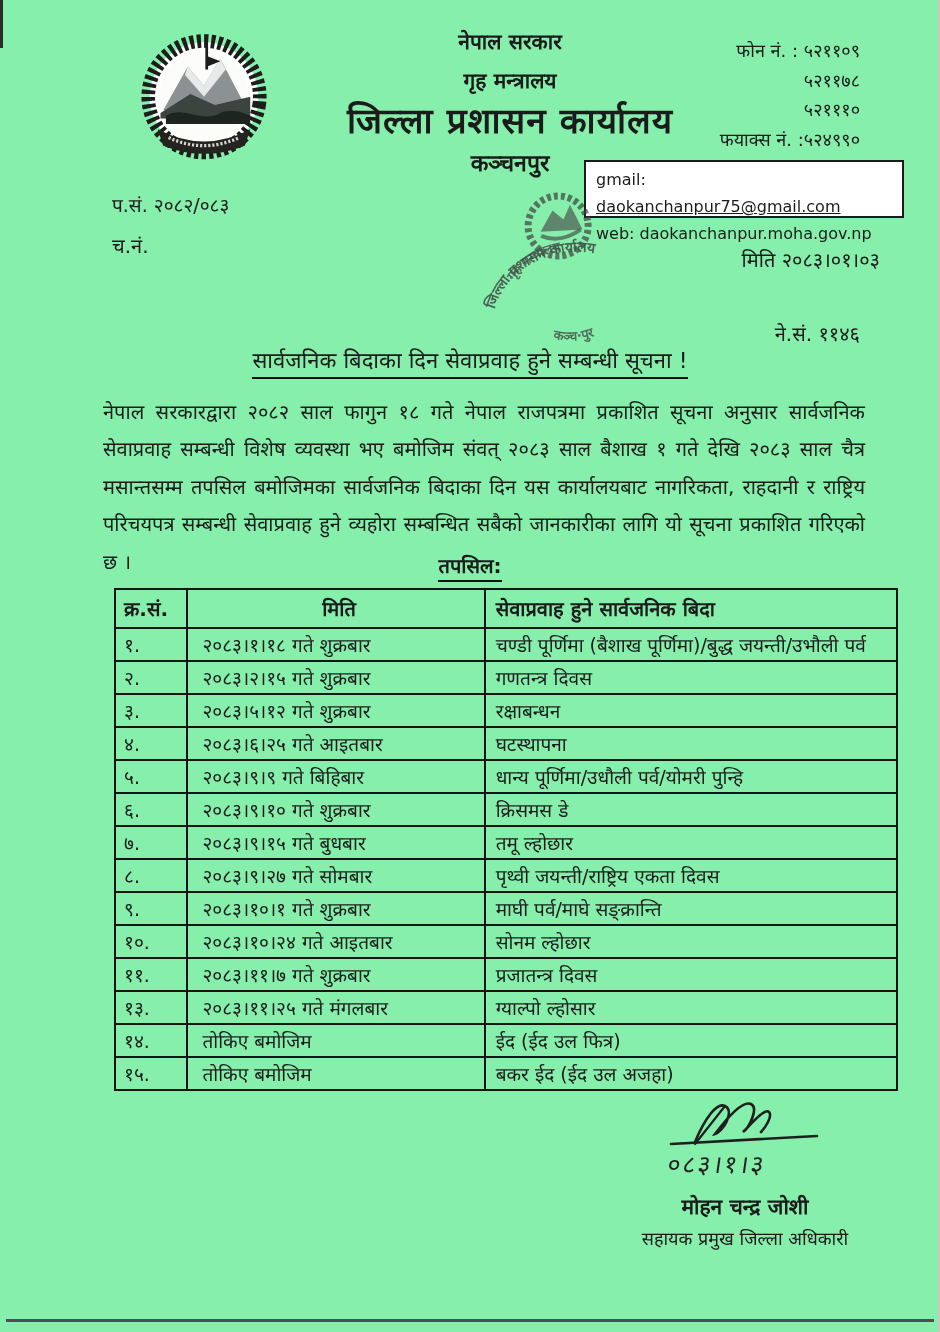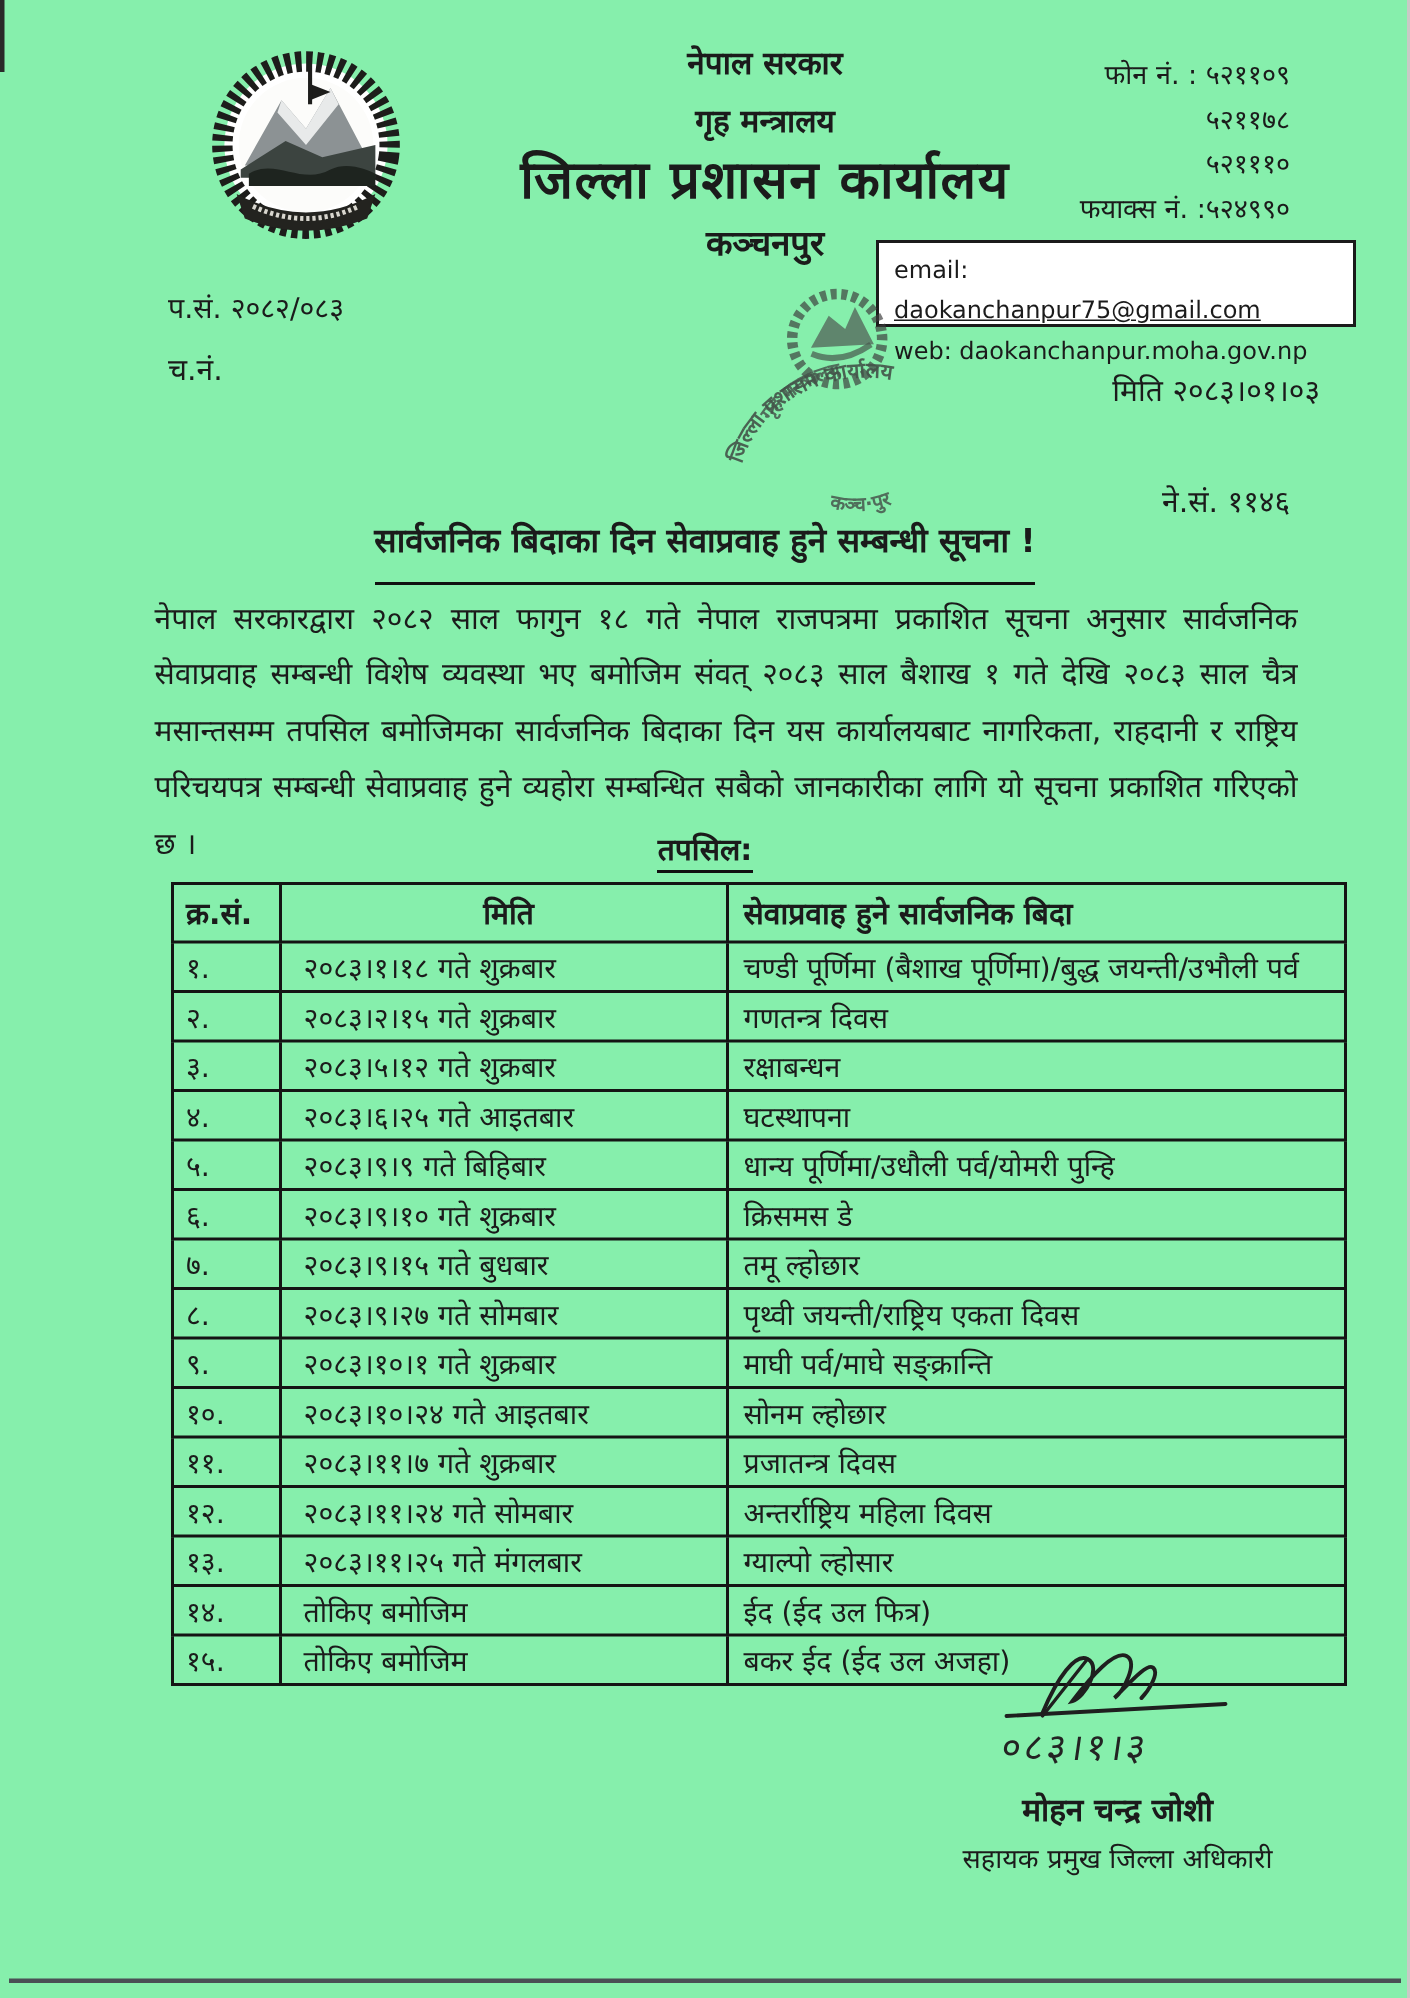--- a/index.html
+++ b/index.html
@@ -29,21 +29,21 @@
 
   .refno{left:112px;top:192px;font-size:19px;}
   .chno{left:112px;top:232px;font-size:20px;}
 
   .stamp{left:440px;top:178px;width:240px;height:170px;opacity:.85;transform:rotate(-6deg);}
 
   .miti{left:620px;top:246px;width:260px;text-align:right;font-size:20px;}
   .nsdate{left:620px;top:284px;width:240px;text-align:right;font-size:20px;margin-top:36px;}
 
   .doc-title{left:0;top:344px;width:100%;text-align:center;}
-  .doc-title span{font-size:22px;font-weight:bold;border-bottom:2px solid #111;padding-bottom:14px;}
+  .doc-title span{font-size:22px;font-weight:normal;border-bottom:2px solid #111;padding-bottom:4px;}
 
   .body-par{left:103px;top:394px;width:762px;font-size:20px;line-height:1.87;text-align:justify;}
 
   .tapasil{left:0;top:552px;width:100%;text-align:center;}
   .tapasil span{font-size:20px;font-weight:bold;border-bottom:2px solid #111;padding-bottom:2px;}
 
   table.holiday{position:absolute;left:114px;top:588px;width:784px;border-collapse:collapse;
                 font-size:19px;}
   table.holiday th,table.holiday td{border:2px solid #141414;padding:0 8px;height:31px;
                 vertical-align:middle;text-align:left;white-space:nowrap;overflow:hidden;}
@@ -90,21 +90,21 @@
   </div>
 
   <div class="abs phones">
     <div>फोन नं. : ५२११०९</div>
     <div>५२११७८</div>
     <div>५२१११०</div>
     <div>फयाक्स नं. :५२४९९०</div>
   </div>
 
   <div class="abs emailbox">
-    <div><span>email: </span><span class="u">daokanchanpur75@gmail.com</span></div>
+    <div><span>gmail: </span><span class="u">daokanchanpur75@gmail.com</span></div>
     <div>web: daokanchanpur.moha.gov.np</div>
   </div>
 
   <div class="abs refno">प.सं. २०८२/०८३</div>
   <div class="abs chno">च.नं.</div>
 
   <svg class="abs stamp" viewBox="0 0 240 170">
     <defs>
       <path id="arcA" d="M 62 118 A 66 58 0 0 1 188 110"></path>
       <path id="arcB" d="M 48 132 A 82 70 0 0 1 206 122"></path>
@@ -195,25 +195,20 @@
           <td class="c0">१०.</td>
           <td class="c1">२०८३।१०।२४ गते आइतबार</td>
           <td class="c2">सोनम ल्होछार</td>
         </tr>
         <tr>
           <td class="c0">११.</td>
           <td class="c1">२०८३।११।७ गते शुक्रबार</td>
           <td class="c2">प्रजातन्त्र दिवस</td>
         </tr>
         <tr>
-          <td class="c0">१२.</td>
-          <td class="c1">२०८३।११।२४ गते सोमबार</td>
-          <td class="c2">अन्तर्राष्ट्रिय महिला दिवस</td>
-        </tr>
-        <tr>
           <td class="c0">१३.</td>
           <td class="c1">२०८३।११।२५ गते मंगलबार</td>
           <td class="c2">ग्याल्पो ल्होसार</td>
         </tr>
         <tr>
           <td class="c0">१४.</td>
           <td class="c1">तोकिए बमोजिम</td>
           <td class="c2">ईद (ईद उल फित्र)</td>
         </tr>
         <tr>

